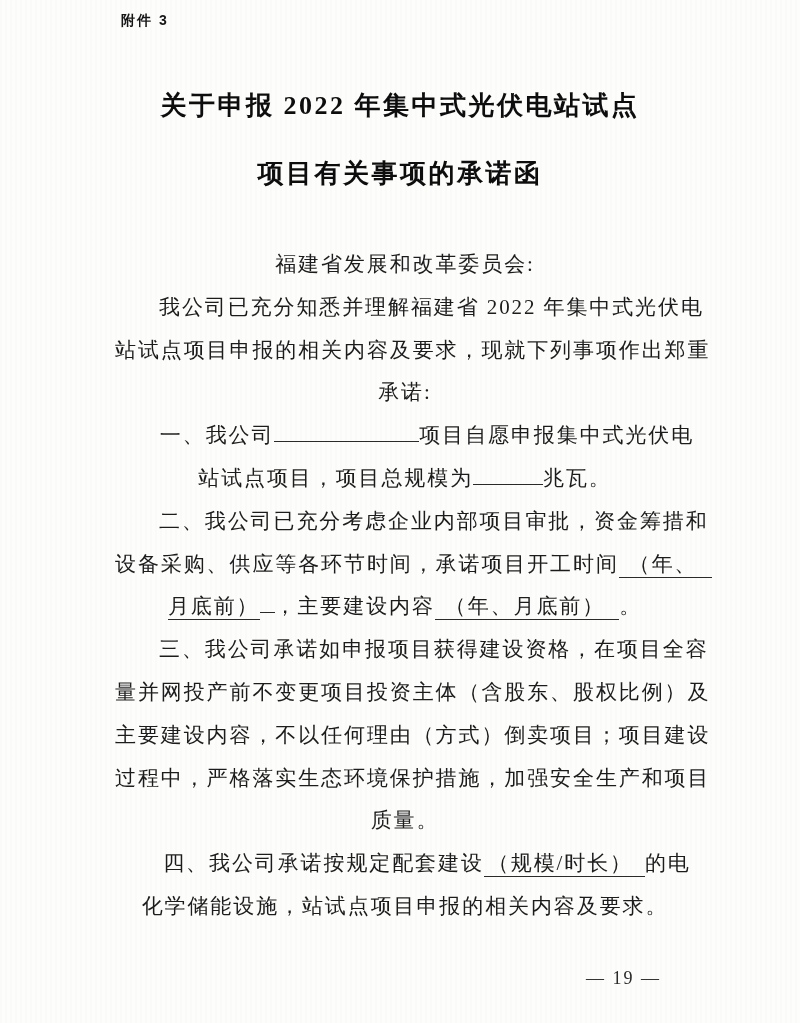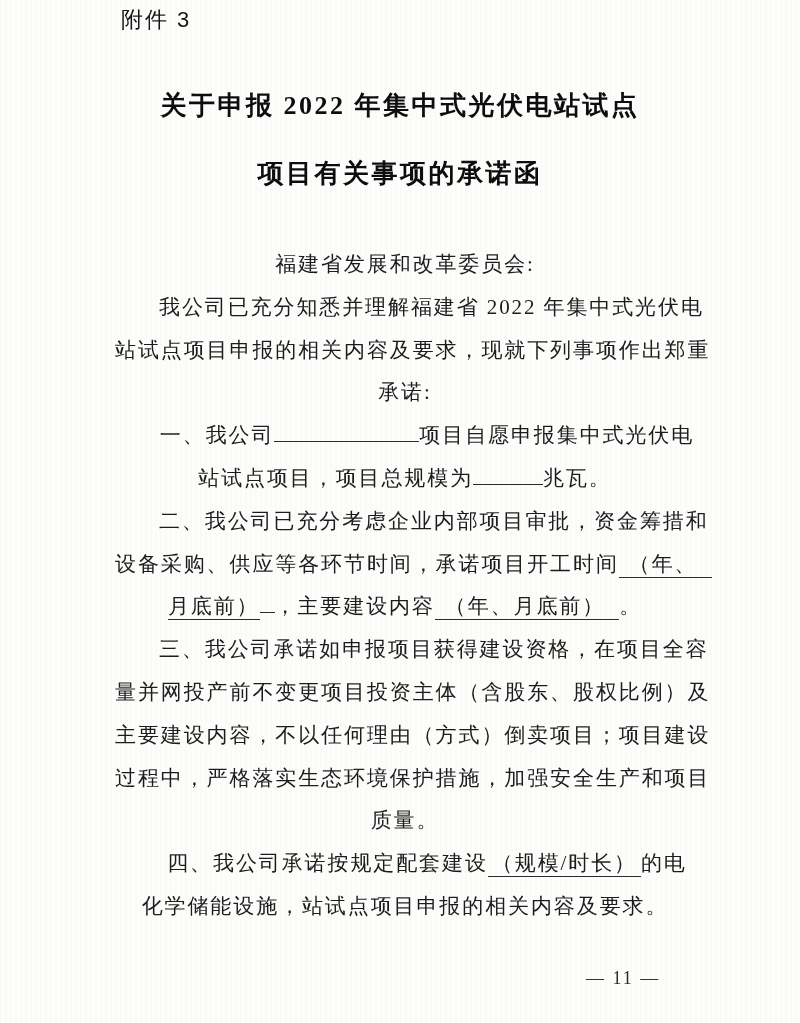--- a/index.html
+++ b/index.html
@@ -16,25 +16,26 @@
       repeating-linear-gradient(90deg, rgba(0,0,0,0.012) 0 2px, rgba(255,255,255,0) 2px 5px),
       #fdfdfc;
     overflow: hidden;
     color: #1f1f1f;
     font-family: "Liberation Serif", "DejaVu Serif", serif;
   }
   .attachment-label {
     position: absolute;
     left: 121px;
     top: 6px;
-    font-size: 22px;
+    font-size: 14px;
     line-height: 28px;
     letter-spacing: 2px;
     color: #161616;
     font-family: "Liberation Sans", "DejaVu Sans", sans-serif;
+    font-weight: bold;
   }
   .title-block {
     position: absolute;
     left: 0;
     top: 72px;
     width: 100%;
     text-align: center;
     font-size: 26px;
     font-weight: bold;
     line-height: 68px;
@@ -55,21 +56,21 @@
     letter-spacing: 1.9px;
     white-space: nowrap;
     color: #1c1c1c;
     text-align: center;
   }
   .indent { padding-left: 44px; }
   .u {
     border-bottom: 1.5px solid #2a2a2a;
     padding-bottom: 1px;
   }
-  .u-pad-sm  { padding-left: 4px;  padding-right: 4px; }
+  .u-pad-sm  { padding-left: 4px;  padding-right: 12px; }
   .u-pad-md  { padding-left: 10px; padding-right: 14px; }
   .blank {
     display: inline-block;
     vertical-align: baseline;
     border-bottom: 1.5px solid #2a2a2a;
     height: 1em;
   }
   .blank-long  { width: 145px; }
   .blank-mid   { width: 70px; }
   .blank-short { width: 15px; }
@@ -113,15 +114,15 @@
     <p class="bline"><span>量并网投产前不变更项目投资主体（含股东、股权比例）及</span></p>
     <p class="bline"><span>主要建设内容，不以任何理由（方式）倒卖项目；项目建设</span></p>
     <p class="bline"><span>过程中，严格落实生态环境保护措施，加强安全生产和项目</span></p>
     <p class="bline"><span>质量。</span></p>
 
     <p class="bline indent"><span>四、我公司承诺按规定配套建设</span><span class="u u-pad-sm">（规模/时长）</span><span>的电</span></p>
     <p class="bline"><span>化学储能设施，站试点项目申报的相关内容及要求。</span></p>
 
   </div>
 
-  <div class="page-number">— 11 —</div>
+  <div class="page-number">— 19 —</div>
 
 </div>
 
 </body></html>

